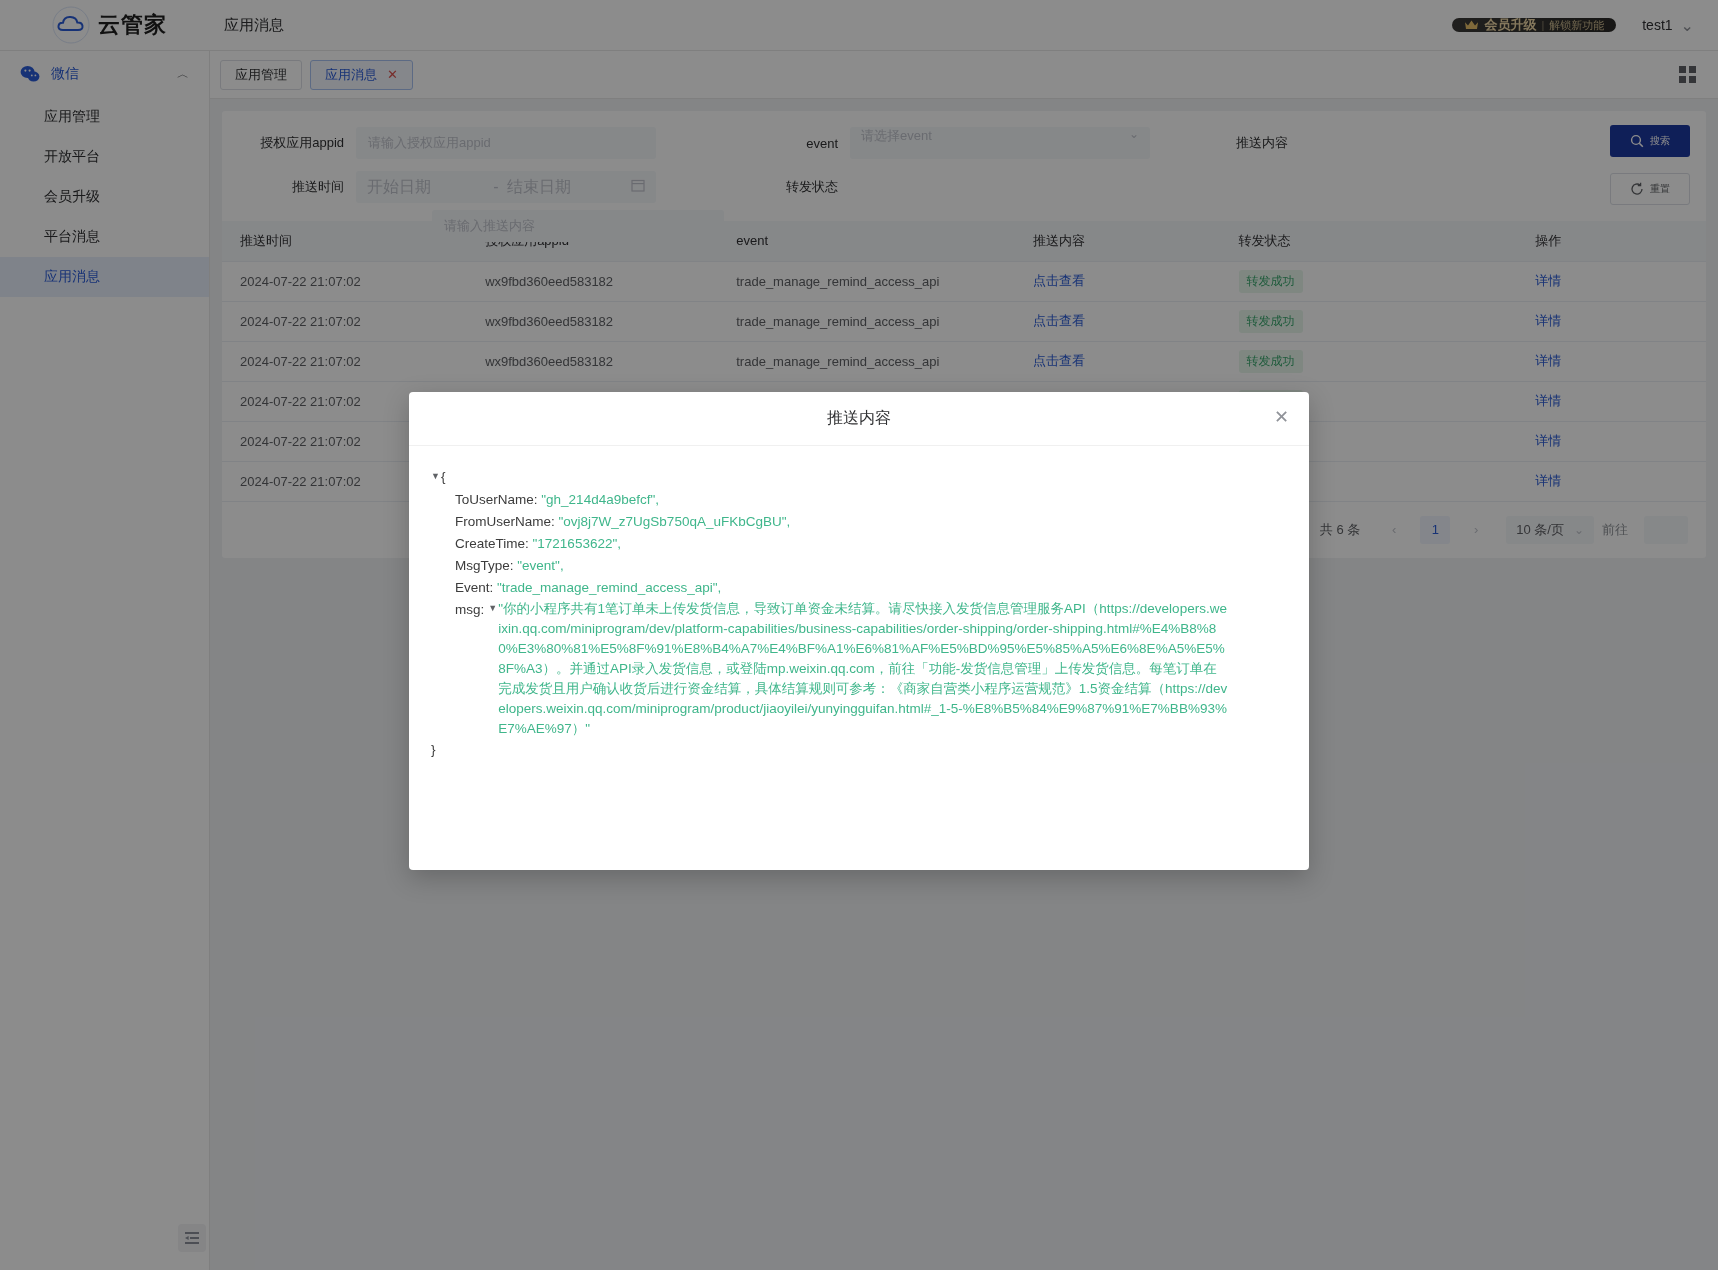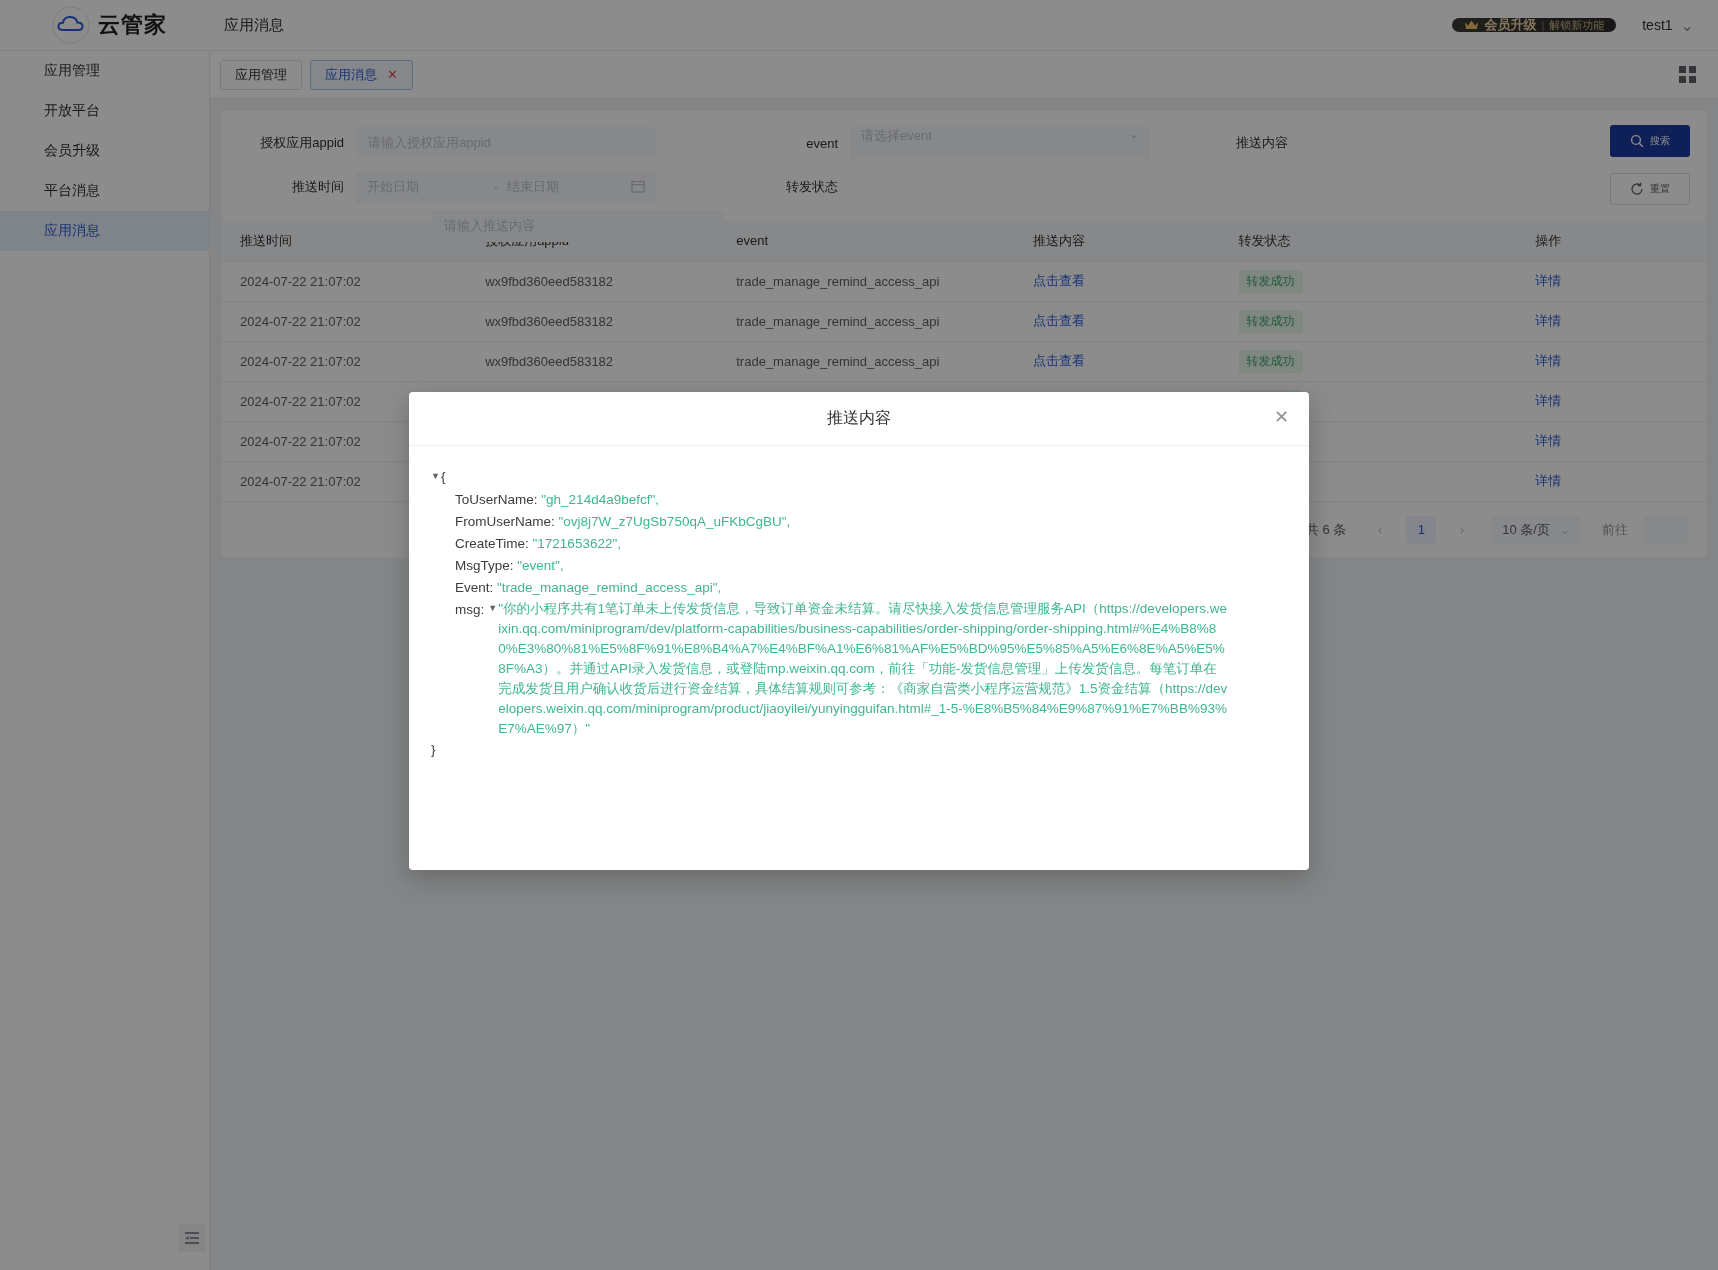--- a/index.html
+++ b/index.html
@@ -110,21 +110,21 @@
   }
   .f-input.appid { width: 300px; }
   .f-input.content { width: 292px; }
   .f-select {
     width: 300px; height: 32px; background: #f5f7fa; border-radius: 3px;
     display: flex; align-items: flex-start; padding: 0 11px; font-size: 13px; color: #c0c4cc;
   }
   .f-select .sel-caret { margin-left: auto; color: #c0c4cc; font-size: 12px; }
   .f-date {
     width: 300px; height: 32px; background: #f5f7fa; border-radius: 3px;
-    display: flex; align-items: center; padding: 0 11px; font-size: 13px; color: #c0c4cc;
+    display: flex; align-items: center; padding: 0 11px; font-size: 16px; color: #c0c4cc;
   }
   .f-date .d-start { width: 118px; }
   .f-date .d-sep { width: 22px; text-align: center; }
   .f-date .d-end { width: 118px; }
   .f-date .cal-icon { margin-left: auto; color: #c0c4cc; }
   .f-gap-1 { width: 76px; }
   .f-gap-2 { width: 32px; }
   .btns { position: absolute; right: 16px; top: 14px; }
   .btn {
     height: 32px; border-radius: 3px; display: flex; align-items: center;
@@ -173,21 +173,21 @@
   .pg-num {
     min-width: 30px; height: 28px; border-radius: 3px; background: #f0f4fd;
     color: #2b5cd7; display: flex; align-items: center; justify-content: center;
     cursor: pointer; margin: 0 4px;
   }
   .pg-size {
     height: 28px; background: #f5f7fa; border-radius: 3px; padding: 0 10px;
     display: flex; align-items: center; cursor: pointer; margin-left: 8px; color: #606266;
   }
   .pg-size .sel-caret { margin-left: 10px; color: #c0c4cc; font-size: 12px; }
-  .pg-jump { margin-left: 14px; color: #909399; }
+  .pg-jump { color: #909399; }
   .pg-jump-input {
     width: 44px; height: 28px; background: #f5f7fa; border-radius: 3px; margin-left: 8px;
   }
 
   
   .modal {
     position: absolute; z-index: 100;
     left: 409px; top: 392px; width: 900px; height: 478px;
     background: #ffffff; border-radius: 4px; box-shadow: 0 8px 26px rgba(0,0,0,0.22);
     display: flex; flex-direction: column;
@@ -248,20 +248,34 @@
           <span class="member-main">会员升级</span>
           <span class="member-sep">|</span>
           <span class="member-sub">解锁新功能</span>
         </div>
         <span class="user-name">test1</span>
         <span class="caret-down">⌄</span>
       </div>
     </div>
 
     <div class="sidebar">
+      <div class="side-group">
+        <span class="wechat-icon">
+          <svg width="20" height="18" viewBox="0 0 20 18">
+            <ellipse cx="7.6" cy="7" rx="7" ry="6" fill="#2b5cd7"></ellipse>
+            <ellipse cx="13.6" cy="11.6" rx="5.8" ry="5" fill="#2b5cd7"></ellipse>
+            <circle cx="5.4" cy="5.6" r="1.05" fill="#fff"></circle>
+            <circle cx="9.6" cy="5.6" r="1.05" fill="#fff"></circle>
+            <circle cx="11.8" cy="10.4" r="0.9" fill="#fff"></circle>
+            <circle cx="15.4" cy="10.4" r="0.9" fill="#fff"></circle>
+          </svg>
+        </span>
+        <span class="side-group-label">微信</span>
+        <span class="chev-up">︿</span>
+      </div>
       <div class="side-item">
         <span>应用管理</span>
       </div>
       <div class="side-item">
         <span>开放平台</span>
       </div>
       <div class="side-item">
         <span>会员升级</span>
       </div>
       <div class="side-item">

